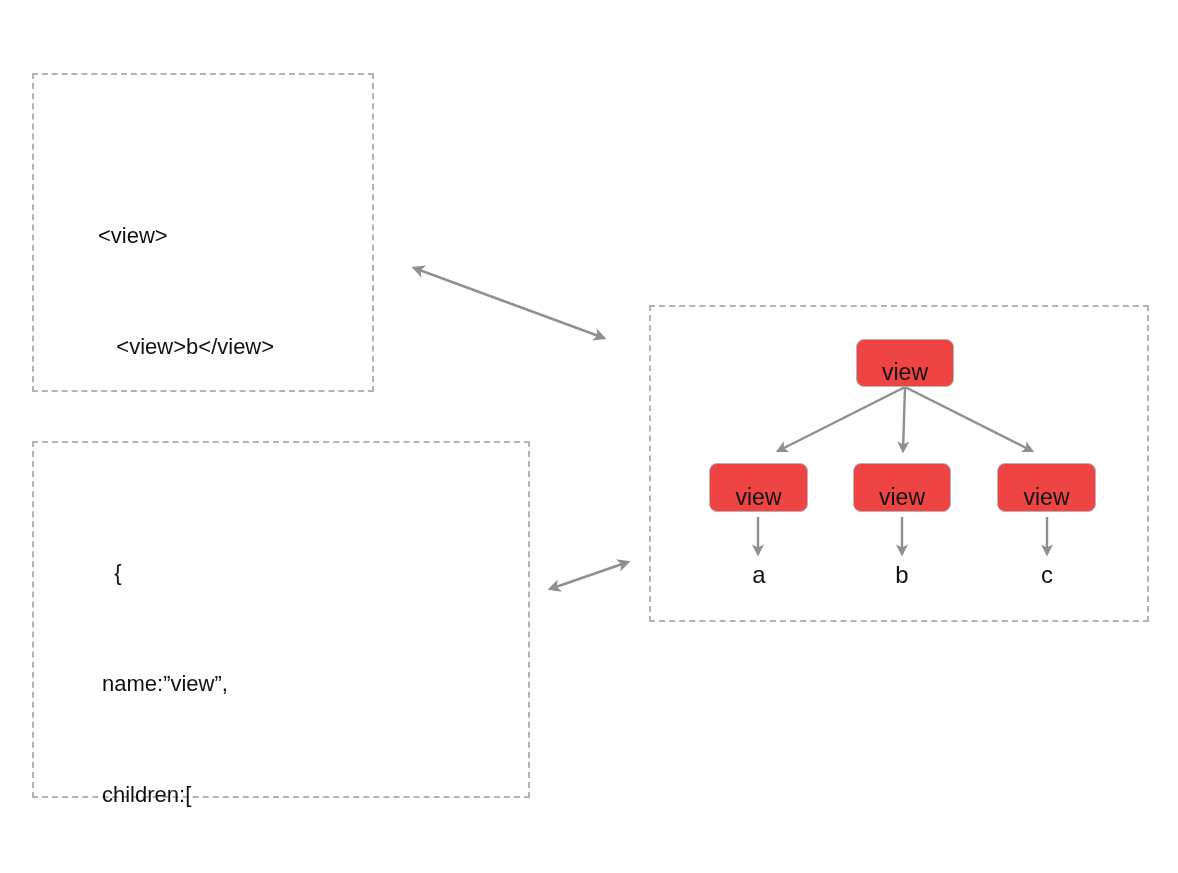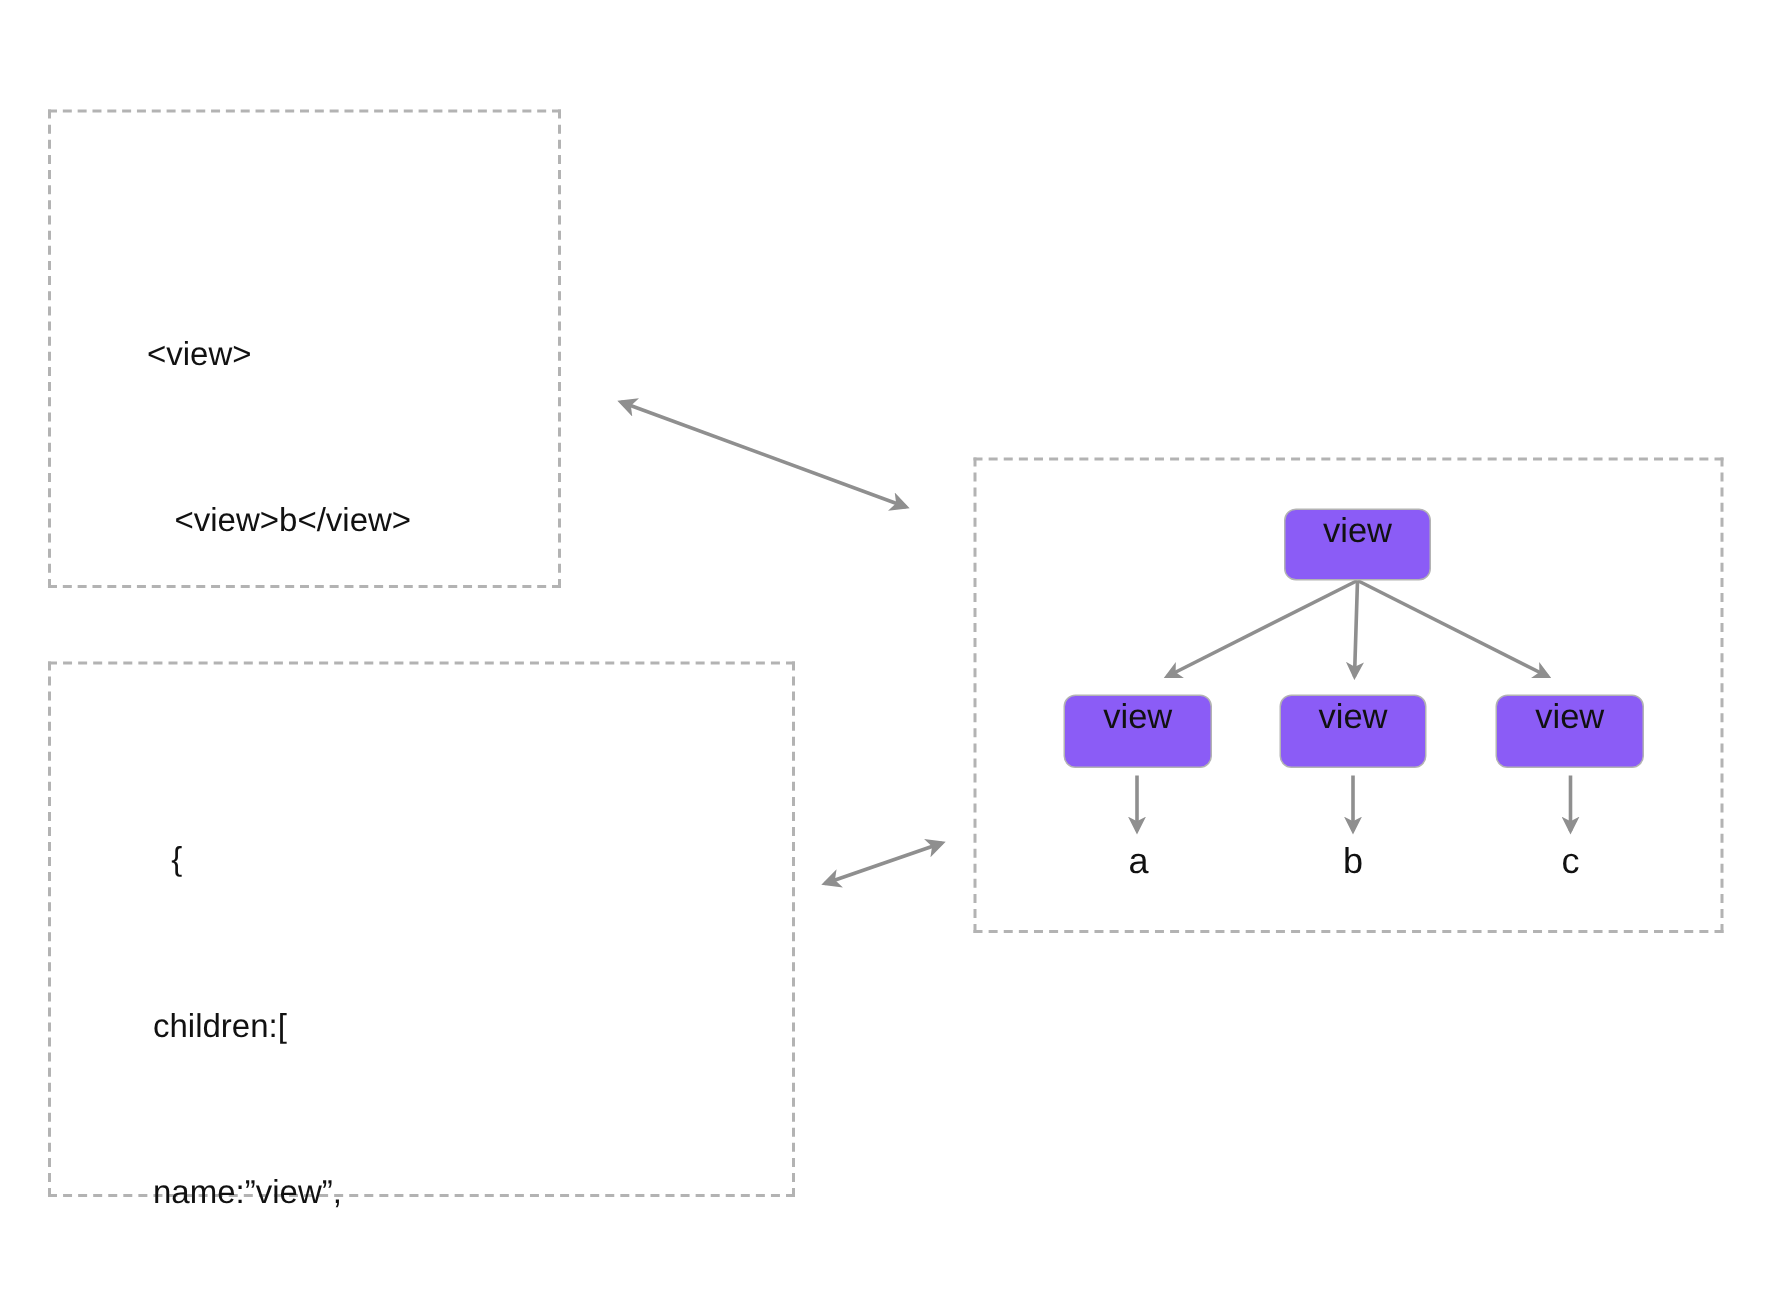--- a/index.html
+++ b/index.html
@@ -36,25 +36,25 @@
   }
   .code-xml  { left: 64px; top: 68px; }
   .code-json { left: 68px; top: 37px; }
   .code-line { white-space: pre; }
 
   .tree-node {
     position: absolute;
     box-sizing: border-box;
     border: 1.5px solid #b3b3b3;
     border-radius: 8px;
-    background: #8b5cf6;
+    background: #ef4444;
     color: #111111;
     font-size: 23px;
     display: flex;
-    align-items: flex-start;
+    align-items: flex-end;
     justify-content: center;
   }
   .node-root { left: 205px; top: 32px;  width: 98px; height: 48px; }
   .node-c0   { left: 58px;  top: 156px; width: 99px; height: 49px; }
   .node-c1   { left: 202px; top: 156px; width: 98px; height: 49px; }
   .node-c2   { left: 346px; top: 156px; width: 99px; height: 49px; }
 
   .tree-leaf {
     position: absolute;
     top: 254px;
@@ -93,22 +93,22 @@
       <div class="code-line">&lt;view&gt;</div>
       <div class="code-line">   &lt;view&gt;b&lt;/view&gt;</div>
       <div class="code-line">   &lt;view&gt;c&lt;/view&gt;</div>
       <div class="code-line">&lt;/view&gt;</div>
     </div>
   </div>
 
   <div class="panel panel-json">
     <div class="code code-json">
       <div class="code-line">  {</div>
+      <div class="code-line">name:”view”,</div>
       <div class="code-line">children:[</div>
-      <div class="code-line">name:”view”,</div>
       <div class="code-line">  {name:”view”,children:[{text:”a”}]},</div>
       
       
       
       
     </div>
   </div>
 
   <div class="panel panel-tree">
     <svg class="tree-edges" viewBox="0 0 500 317">

